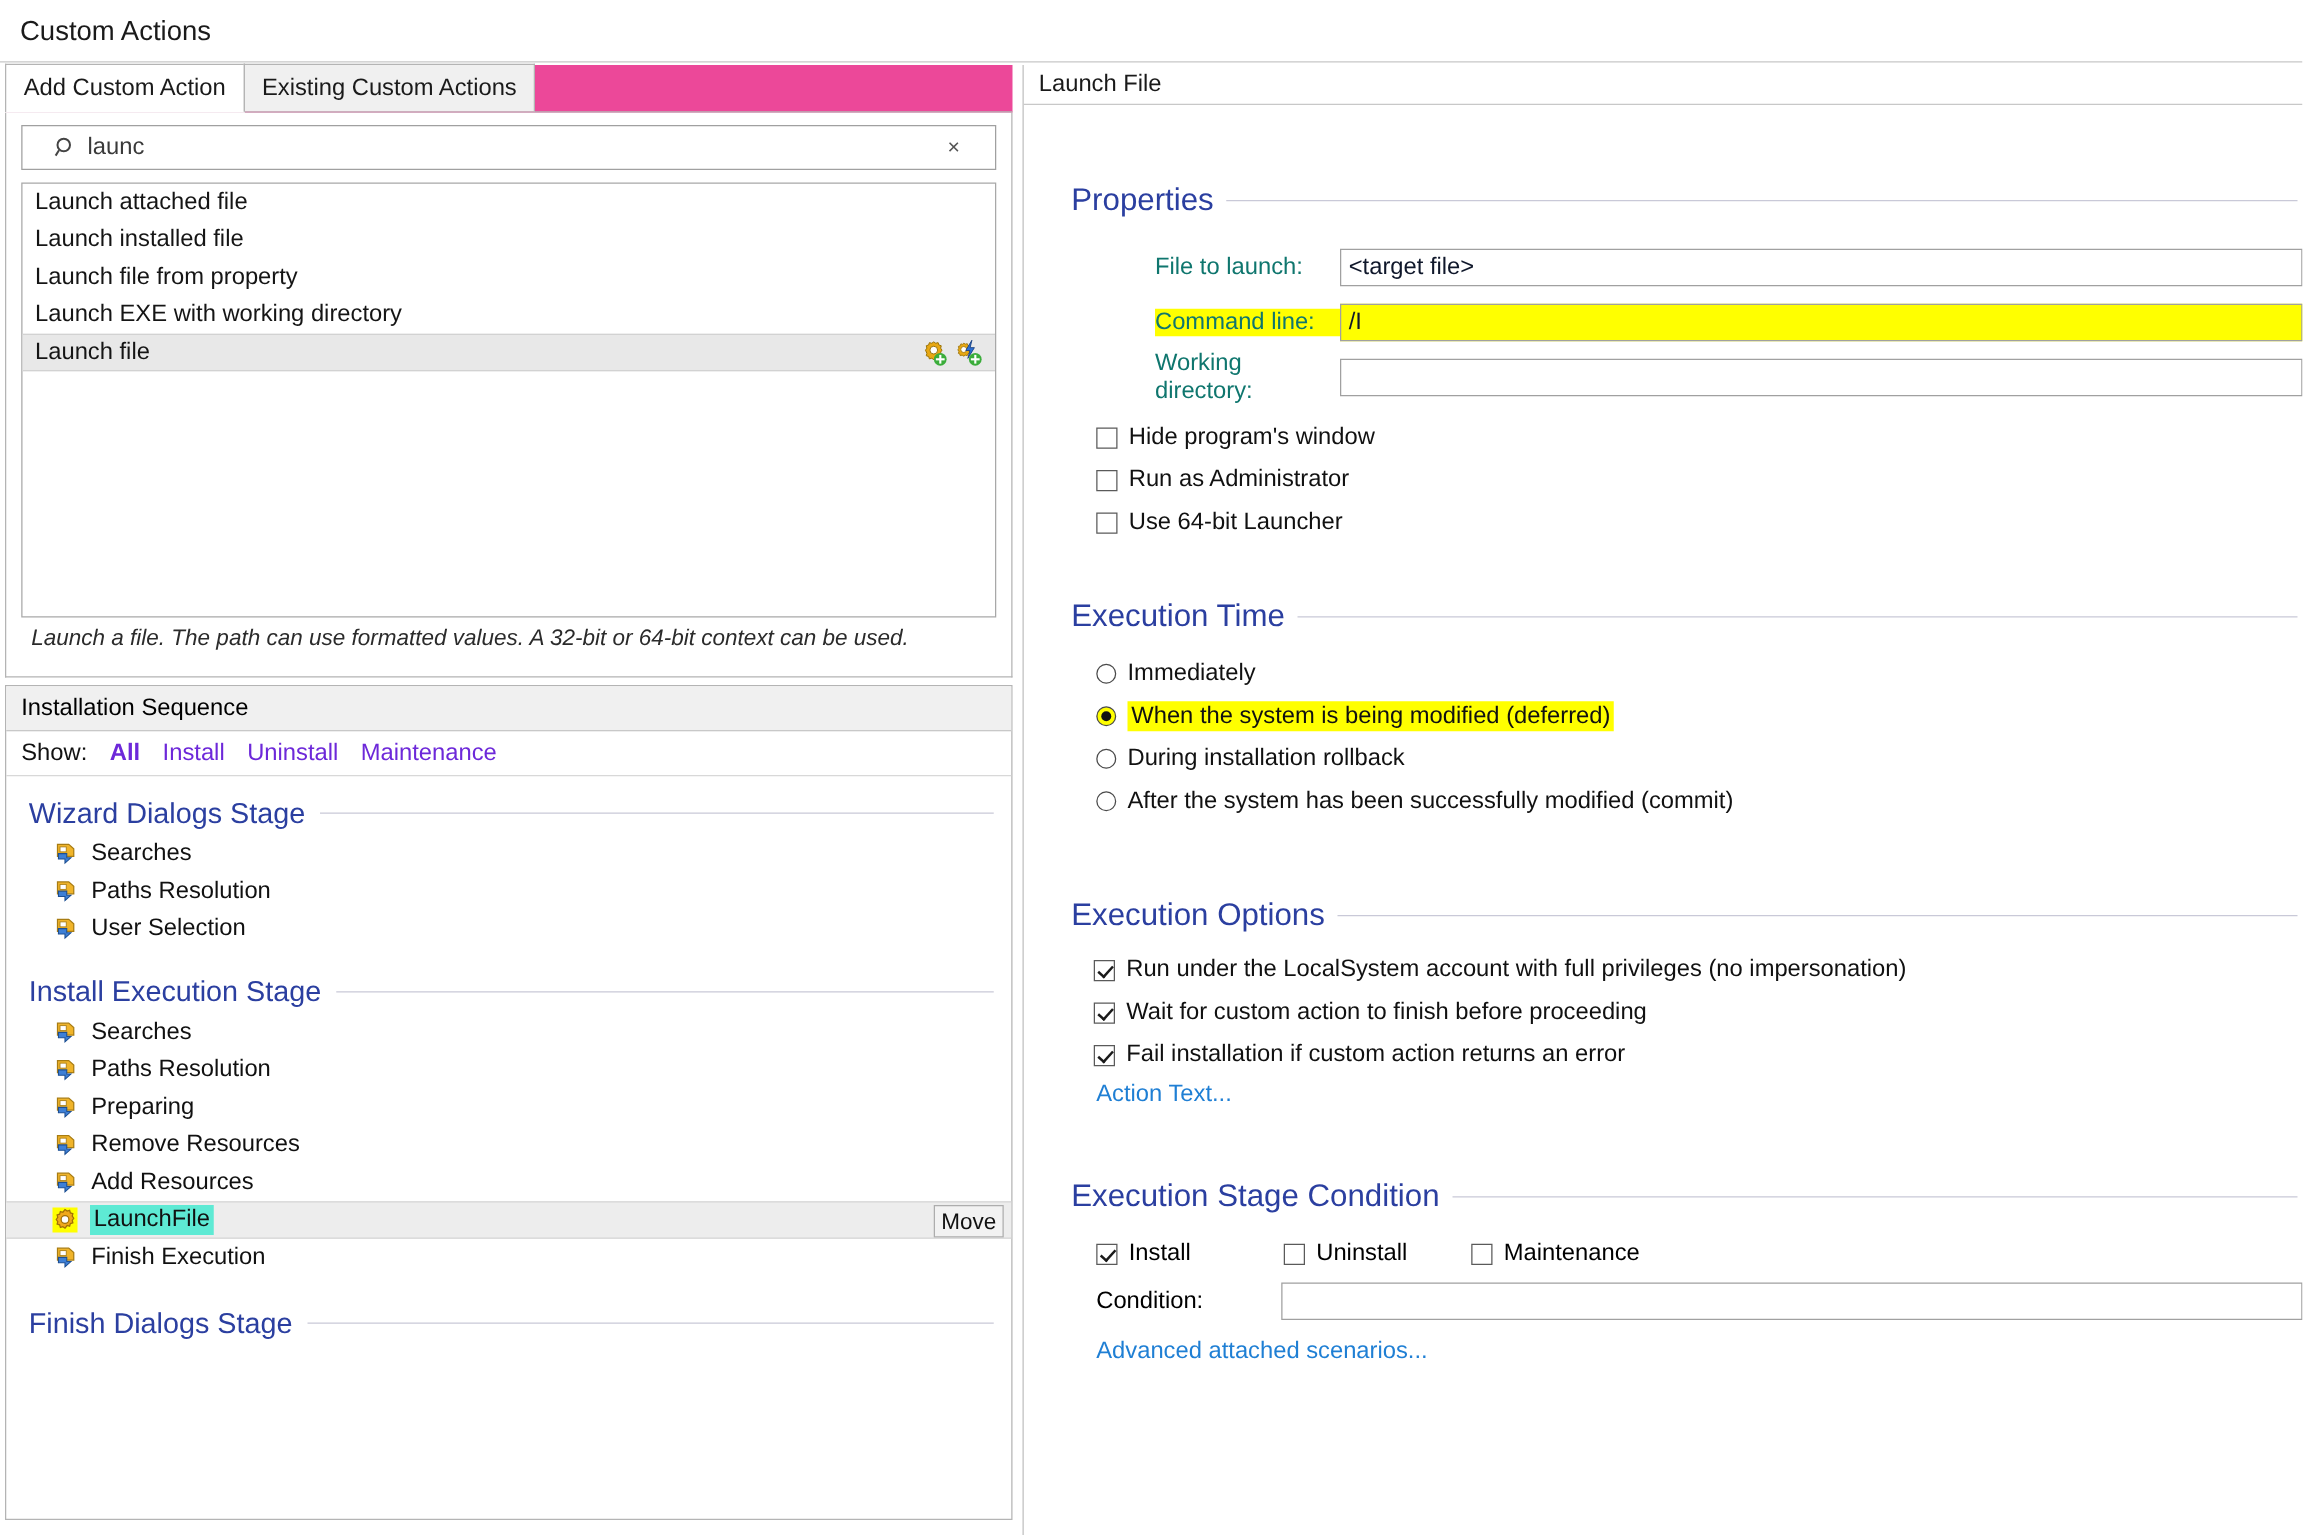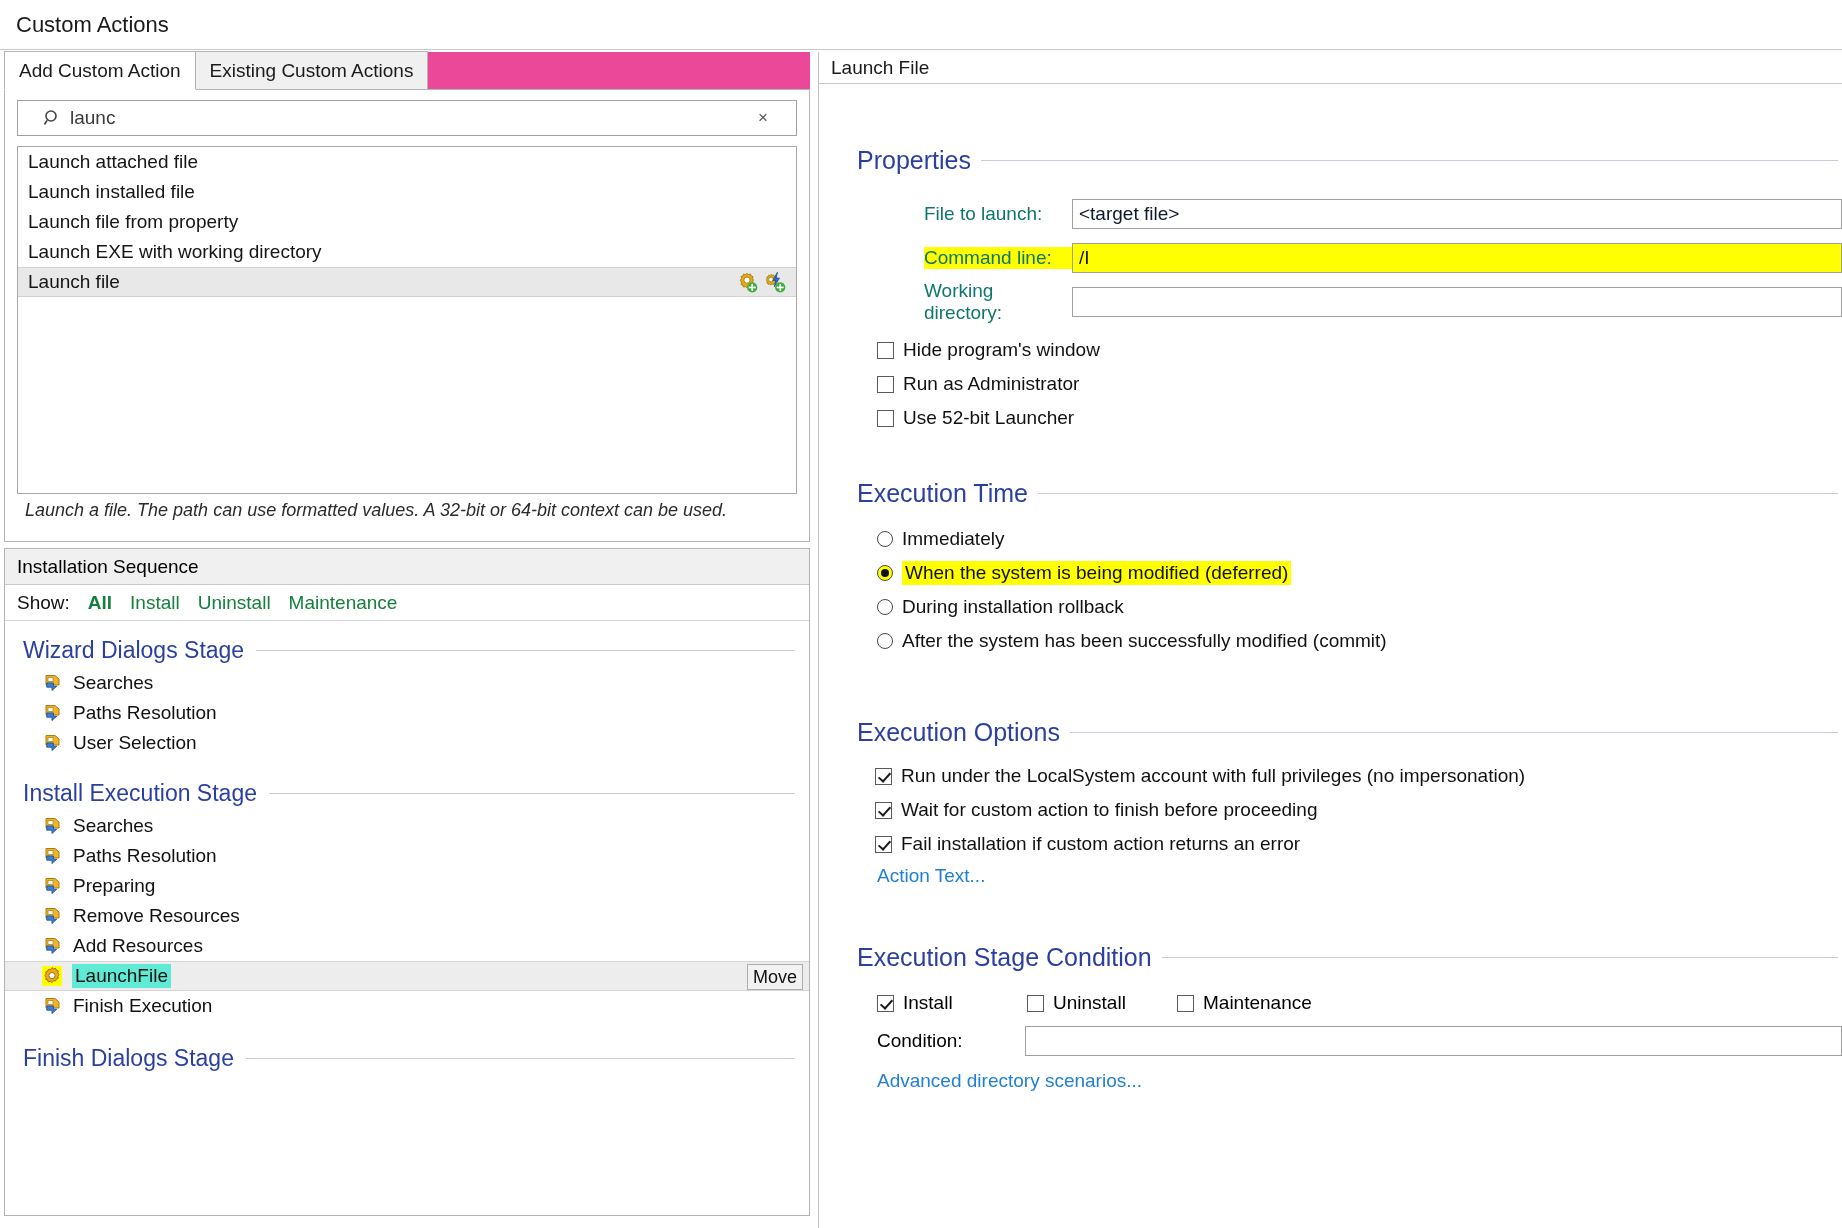--- a/index.html
+++ b/index.html
@@ -146,21 +146,21 @@
   }
   .seq-filter {
     height: 36px;
     display: flex; align-items: center;
     gap: 18px;
     padding-left: 12px;
     border-bottom: 1px solid #d8d8d8;
     font-size: 19px;
   }
   .seq-filter .flabel { color: #111; }
-  .seq-filter .fopt { color: #15803d; cursor: pointer; }
+  .seq-filter .fopt { color: #6d28d9; cursor: pointer; }
   .seq-filter .fopt.active { font-weight: bold; }
 
   .seq-body { padding: 8px 0 0 0; position: relative; }
 
   .stage-title {
     display: flex; align-items: center;
     color: #2b3fa0;
     font-size: 23px;
     padding: 8px 14px 4px 18px;
     gap: 12px;
@@ -577,21 +577,21 @@
         <div class="check-row" style="margin-top:14px;">
           <span class="cb"></span>
           <span>Hide program's window</span>
         </div>
         <div class="check-row">
           <span class="cb"></span>
           <span>Run as Administrator</span>
         </div>
         <div class="check-row">
           <span class="cb"></span>
-          <span>Use 52-bit Launcher</span>
+          <span>Use 64-bit Launcher</span>
         </div>
       </div>
 
       <div class="group" style="margin-top:44px;">
         <div class="group-title">
           <span>Execution Time</span>
           <span class="rule"></span>
         </div>
 
         <div class="radio-row" style="margin-top:14px;">
@@ -653,19 +653,19 @@
             <span class="cb"></span>
             <span>Maintenance</span>
           </span>
         </div>
 
         <div class="cond-input-row">
           <span class="cond-label">Condition:</span>
           <span class="cond-input"></span>
         </div>
 
-        <div class="link" style="margin-top:10px;">Advanced directory scenarios...</div>
+        <div class="link" style="margin-top:10px;">Advanced attached scenarios...</div>
       </div>
 
     </div>
   </div>
 
 </div>
 
 </body></html>

